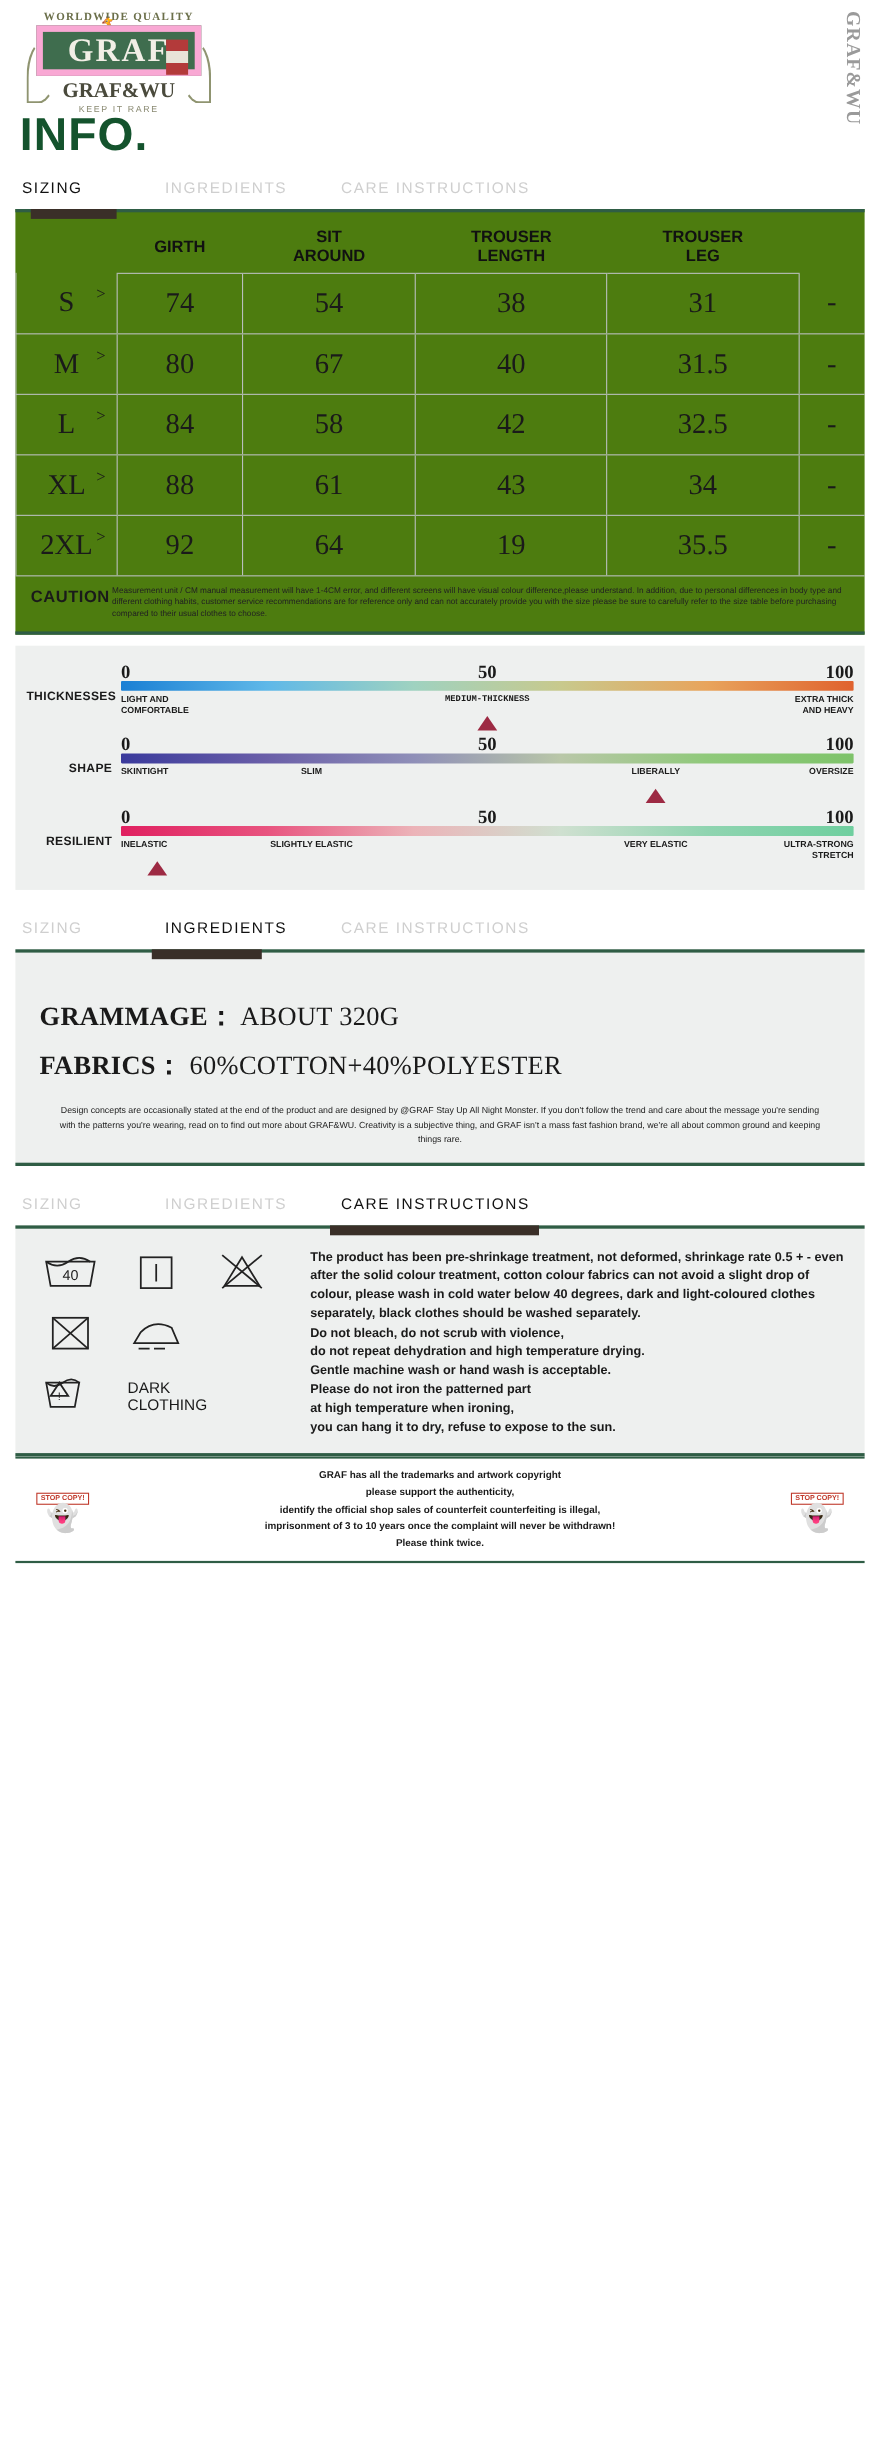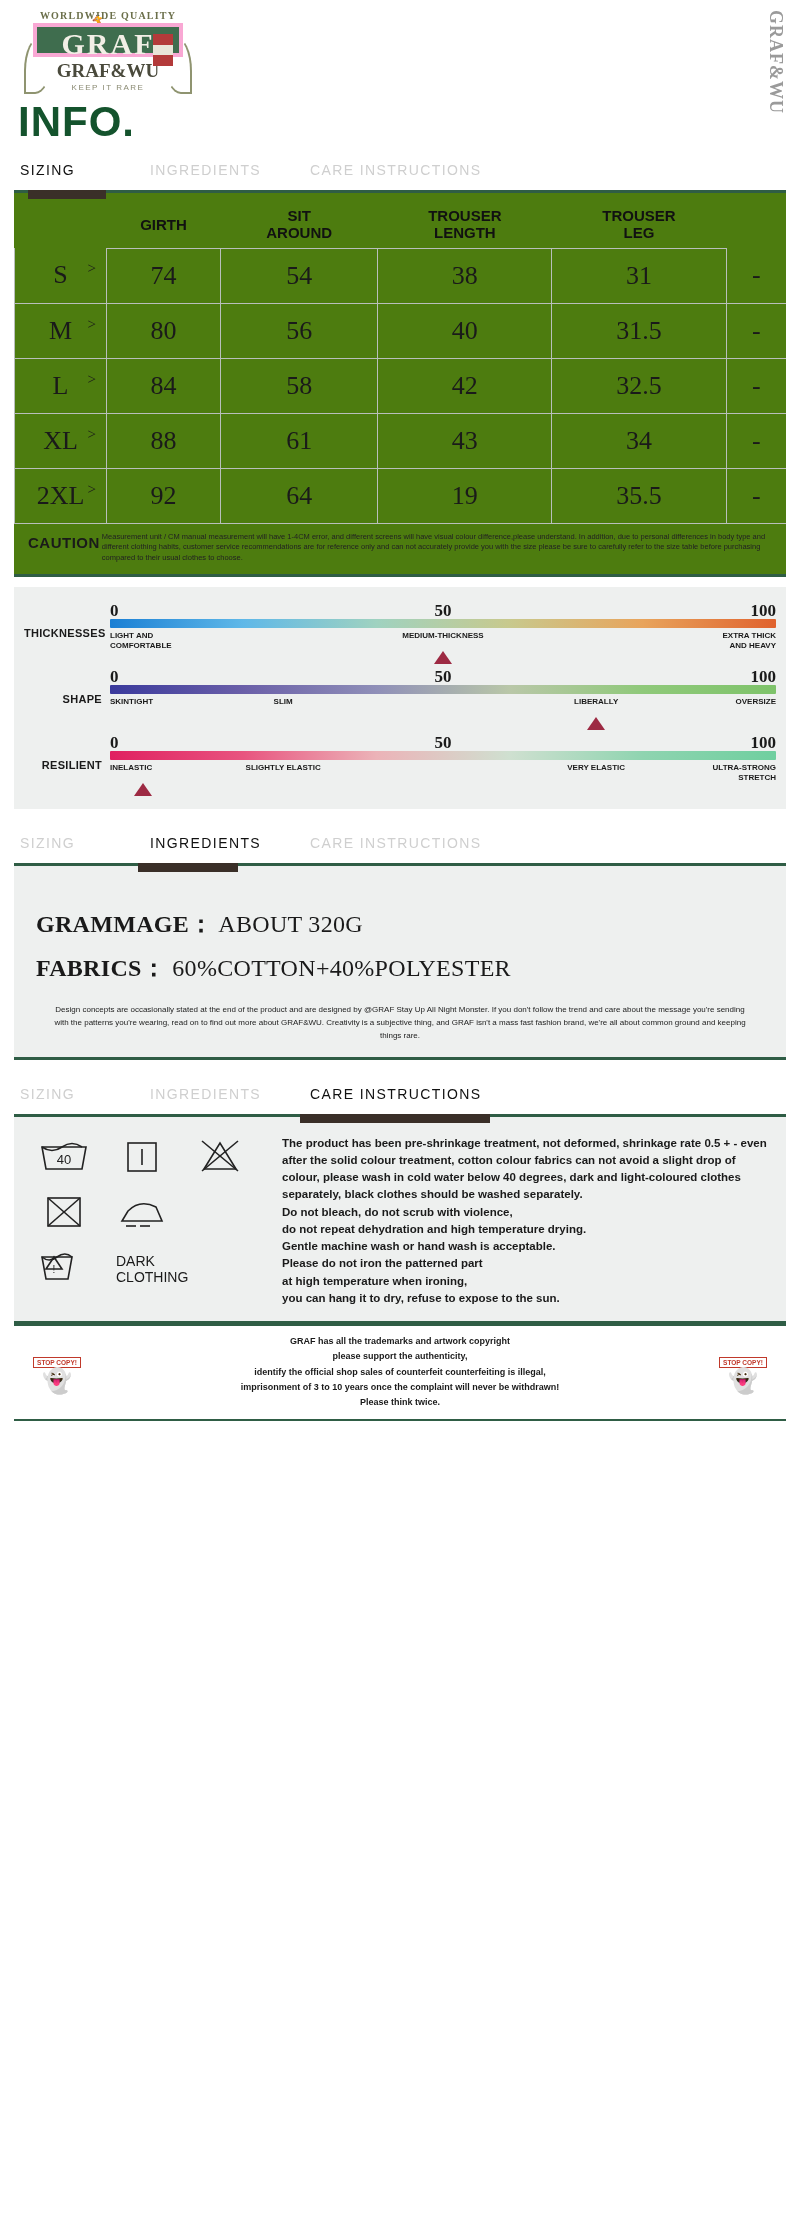--- a/index.html
+++ b/index.html
@@ -20,23 +20,23 @@
   .logo-wrap {
     position:absolute; left:18px; top:8px; width:180px; height:118px;
     text-align:center;
   }
   .logo-arc {
     font-family:"Liberation Serif", serif;
     font-size:10px; font-weight:bold; letter-spacing:1.2px;
     color:#6b6f4a; margin-top:2px;
   }
   .logo-badge {
-    width:150px; height:34px; margin:2px auto 0;
-    background:#3f6d4e; border:4px solid #f9a8d4;
-    display:flex; align-items:flex-start; justify-content:center;
+    width:150px; height:46px; margin:2px auto 0;
+    background:#3f6d4e; border:6px solid #f9a8d4;
+    display:flex; align-items:center; justify-content:center;
     position:relative;
   }
   .logo-badge .word {
     font-family:"Liberation Serif", serif;
     font-weight:bold; font-size:30px; color:#f2efe6; letter-spacing:2px;
   }
   .logo-badge .flag {
     position:absolute; right:6px; top:7px; width:20px; height:32px;
     background:linear-gradient(to bottom,#b33a3a 0 33%, #e8e4d8 33% 66%, #b33a3a 66% 100%);
   }
@@ -149,21 +149,21 @@
   .n50 { left:50%; transform:translateX(-50%); }
   .n100 { right:0; }
   .bar { height:9px; border-radius:1px; }
   .bar.thick { background:linear-gradient(to right,#1a7fd4,#5fb8e8,#9fd2c0,#c8c98d,#e8a45c,#e0622e); }
   .bar.shape { background:linear-gradient(to right,#3a3a9c,#6a5fa8,#8f8fb8,#b9c7a8,#8fc97a,#7ec36a); }
   .bar.resil { background:linear-gradient(to right,#e02060,#e8547f,#ecb3b8,#cfe0d0,#8fd4b0,#6fcf9f); }
   .tick-row { position:relative; height:22px; margin-top:3px; font-size:8px; font-weight:bold; }
   .tick-row span { position:absolute; top:0; line-height:1.25; }
   .t-l { left:0; text-align:left; }
   .t-c1 { left:26%; transform:translateX(-50%); text-align:center; }
-  .t-c2 { left:50%; transform:translateX(-50%); text-align:left; }
+  .t-c2 { left:50%; transform:translateX(-50%); text-align:left;font-family:Liberation Mono, monospace; }
   .t-c3 { left:73%; transform:translateX(-50%); text-align:center; }
   .t-r { right:0; text-align:right; }
   .pointer {
     position:absolute; width:0; height:0;
     border-left:9px solid transparent; border-right:9px solid transparent;
     border-bottom:13px solid #9d2a43;
   }
 
   
   .ing { margin:0 14px; background:#eef0ef;
@@ -259,21 +259,21 @@
         <td class="lab"><span>S</span><span class="gt">&gt;</span></td>
         <td>74</td>
         <td>54</td>
         <td>38</td>
         <td>31</td>
         <td class="dash">-</td>
       </tr>
       <tr>
         <td class="lab"><span>M</span><span class="gt">&gt;</span></td>
         <td>80</td>
-        <td>56</td>
+        <td>67</td>
         <td>40</td>
         <td>31.5</td>
         <td class="dash">-</td>
       </tr>
       <tr>
         <td class="lab"><span>L</span><span class="gt">&gt;</span></td>
         <td>84</td>
         <td>58</td>
         <td>42</td>
         <td>32.5</td>

